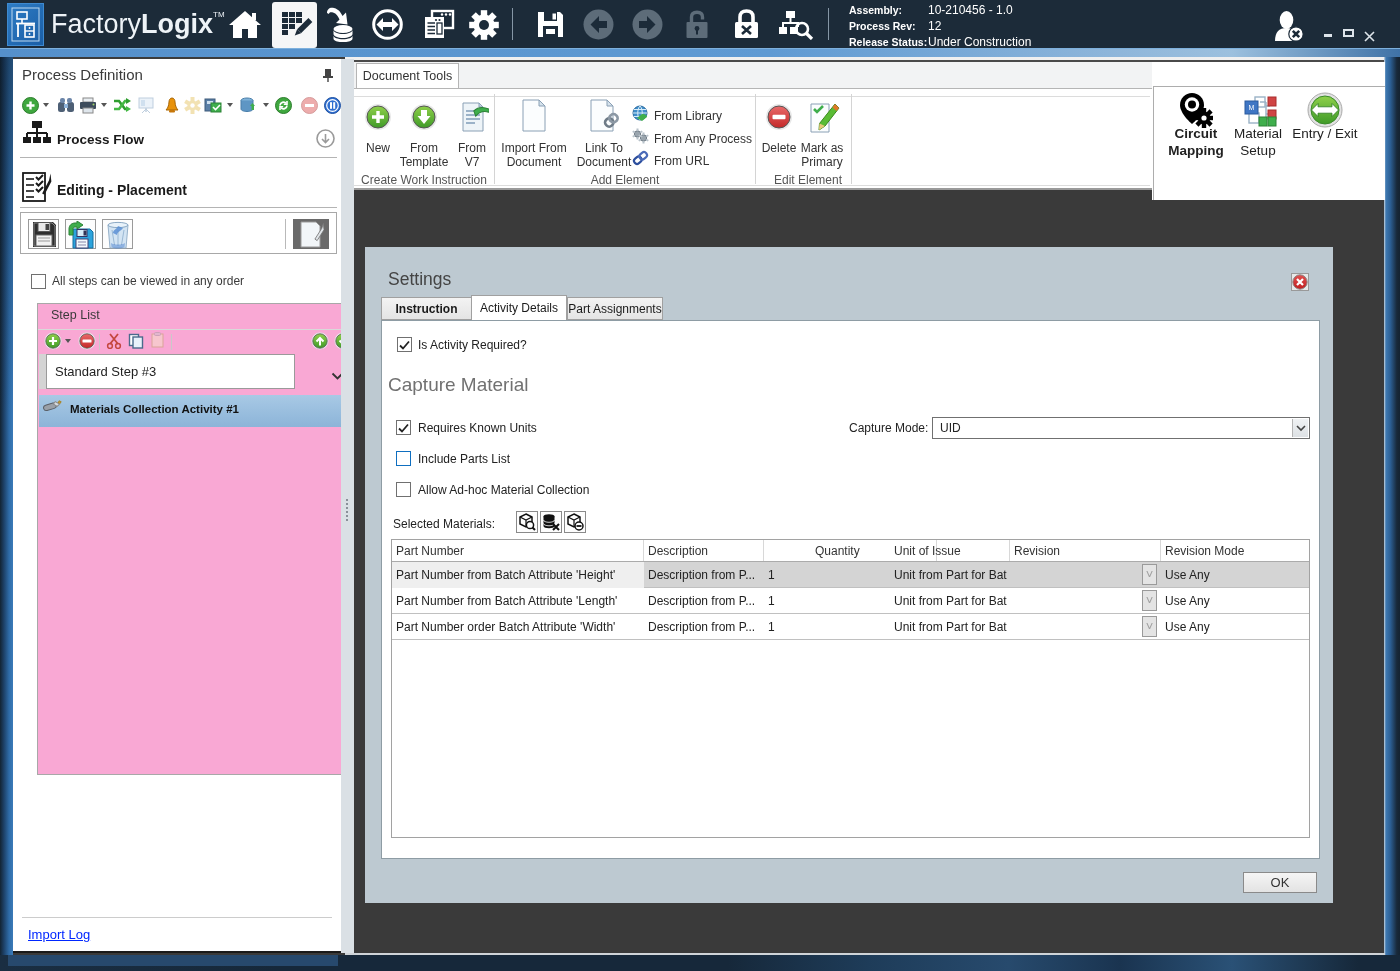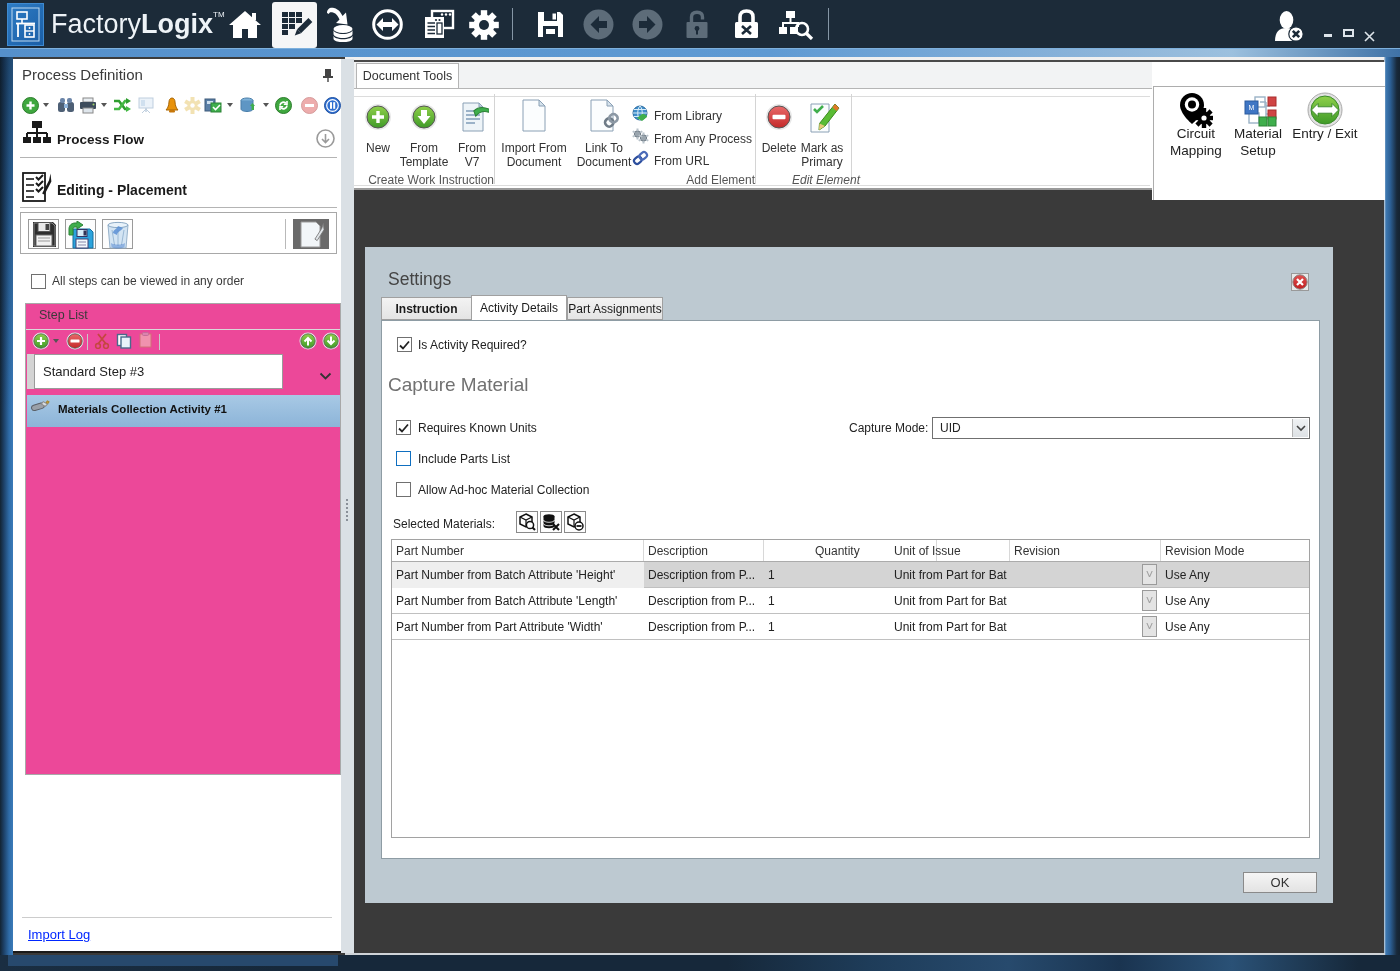--- a/index.html
+++ b/index.html
@@ -40,38 +40,38 @@
 .carr { width:0; height:0; border-left:3.5px solid transparent; border-right:3.5px solid transparent; border-top:4px solid #555; }
 #pflow-txt { left:44px; top:73px; font-size:13.5px; font-weight:700; color:#1a1a1a; }
 #edit-txt { left:44px; top:123px; font-size:14px; font-weight:700; color:#1a1a1a; }
 #toolbox { left:7px; top:153px; width:317px; height:42px; border:1px solid #a8a8a8; background:#fff; }
 .tbtn { position:absolute; top:6px; width:31px; height:30px; border:1px solid #9a9a9a; background:#fdfdfd; }
 #darkbtn { left:272px; top:6px; width:36px; height:30px; background:#6a6a6a; }
 .lsep { position:absolute; left:7px; width:317px; height:1px; background:#b4b4b4; }
 .cb { width:15px; height:15px; background:#fff; border:1px solid #707070; display:inline-block; }
 #cb-all { left:18px; top:215px; }
 #cb-all-lbl { left:39px; top:215px; font-size:12px; color:#3a3a3a; }
-#steplist { left:12px; top:244px; width:316px; height:472px; border:1px solid #a8a8a8; background:#ec4899; }
+#steplist { left:24px; top:244px; width:316px; height:472px; border:1px solid #a8a8a8; background:#f9a8d4; }
 #sl-title { left:13px; top:4px; font-size:12.5px; color:#3a3a3a; }
 #sl-sep { left:0px; top:25px; width:314px; height:1px; background:#d9d9d9; }
 .slsep { top:30px; width:1px; height:16px; background:#c9c9c9; }
 #stepgut { left:1px; top:50px; width:7px; height:35px; background:#d4d4d4; }
 #stepinput { left:8px; top:50px; width:249px; height:35px; border:1px solid #9a9a9a; background:#fff; }
 #stepinput span { position:absolute; left:8px; top:9px; font-size:13px; color:#222; }
 #activerow { left:1px; top:91px; width:313px; height:32px; background:linear-gradient(180deg,#a8c9e5,#8cb4d8); }
 #activerow span { position:absolute; left:31px; top:8px; font-size:11.5px; font-weight:700; color:#111; }
 #illine { left:9px; top:858px; width:310px; height:1px; background:#cccccc; }
 #implog { left:15px; top:868px; font-size:13px; color:#0026ff; text-decoration:underline; }
 
 
 #tabstrip { left:354px; top:62px; width:1031px; height:26px; background:#f2f3f4; }
 #doctab { left:2px; top:1px; width:103px; height:26px; background:#ffffff; border:1px solid #b5b5b5; border-bottom:none; font-size:12.5px; color:#333; text-align:center; line-height:24px; }
 #ribbon { left:354px; top:88px; width:798px; height:102px; background:#ffffff; border-top:1px solid #b5b5b5; border-bottom:2px solid #9a9a9a; }
 .rsep { top:5px; width:1px; height:90px; background:#d4d4d4; }
-.rlbl { top:84px; font-size:12px; color:#555; text-align:right; }
+.rlbl { top:84px; font-size:12px; color:#555; text-align:center; }
 .blbl { top:52px; font-size:12px; color:#333; text-align:center; line-height:14px; }
 .slbl { font-size:12px; color:#333; }
 #rpanel { left:1153px; top:86px; width:232px; height:114px; background:#ffffff; border-left:1px solid #adadad; border-top:1px solid #adadad; }
 .rplbl { top:38px; font-size:13.5px; color:#222; text-align:center; line-height:17px; }
 
 
 #dlg { left:365px; top:247px; width:968px; height:656px; background:#bdc9d1; }
 #dlg-title { left:23px; top:22px; font-size:17.5px; color:#444; }
 #dlg-close { left:926px; top:26px; width:18px; height:18px; background:#e8e8e8; border:1px solid #999; }
 .dtab { top:50px; height:23px; font-size:12px; color:#1a1a1a; text-align:center; background:linear-gradient(180deg,#f3f3f3,#e4e4e4); border:1px solid #a0a0a0; line-height:22px; }
@@ -227,20 +227,25 @@
   <div class="abs tbico" style="left:778px;top:10px;">
     <svg width="36" height="30" viewBox="0 0 36 30">
       <rect x="8" y="1" width="9" height="7" fill="#fff"></rect>
       <path d="M12.5 8 L12.5 13 M5 17 L5 13 L20 13 L20 17" fill="none" stroke="#fff" stroke-width="2"></path>
       <rect x="1" y="17" width="8" height="7" fill="#fff"></rect>
       <rect x="12" y="17" width="8" height="7" fill="#fff"></rect>
       <circle cx="24" cy="19" r="6" fill="none" stroke="#fff" stroke-width="2.6"></circle>
       <line x1="28.5" y1="23.5" x2="34" y2="29" stroke="#fff" stroke-width="3.2"></line>
     </svg>
   </div>
+  <div class="abs" id="info">
+      <div><b>Assembly:</b>10-210456 - 1.0</div>
+      <div><b>Process Rev:</b>12</div>
+      <div><b>Release Status:</b>Under Construction</div>
+    </div>
   <div class="abs tbico" style="left:1274px;top:11px;">
     <svg width="30" height="30" viewBox="0 0 30 30">
       <ellipse cx="12.5" cy="9" rx="6.8" ry="9" fill="#fff"></ellipse>
       <path d="M1 30 Q1 17 12.5 17 Q24 17 24 30 Z" fill="#fff"></path>
       <circle cx="22" cy="23" r="7.2" fill="#fff" stroke="#1b2a38" stroke-width="1.2"></circle>
       <path d="M18.8 19.8 L25.2 26.2 M25.2 19.8 L18.8 26.2" stroke="#1b2a38" stroke-width="2.6"></path>
     </svg>
   </div>
   <div class="abs" style="left:1324px;top:34px;width:8px;height:3px;background:#dde4ea;"></div>
   <div class="abs" id="wbtn2" style="left:1343px;top:29px;width:11px;height:8px;border:2px solid #dde4ea;"></div>
@@ -606,21 +611,21 @@
         <path d="M2 2 L20 2 L20 30 L2 30 Z" fill="#fbfdfe" stroke="#8aa0b5"></path>
         <path d="M5 7 l3 3 L14 4" fill="none" stroke="#3fae4c" stroke-width="2.6"></path>
         <path d="M26 2 L30 6 L16 24 L10 28 L10.5 21.5 Z" fill="#5abc34" stroke="#3c8a1e"></path>
         <path d="M10.5 21.5 L16 24 L10 28 Z" fill="#e8c87a"></path>
         <path d="M26 2 L30 6 L27.5 9 L23.5 5.5 Z" fill="#e07828"></path>
       </svg></div>
   <div class="abs blbl" style="left:435px;width:66px;">Mark as<br>Primary</div>
   <div class="abs rsep" style="left:497px;"></div>
   <div class="abs rlbl" style="left:0px;width:140px;">Create Work Instruction</div>
   <div class="abs rlbl" style="left:141px;width:260px;">Add Element</div>
-  <div class="abs rlbl" style="left:402px;width:104px;font-style:italic;">Edit Element</div>
+  <div class="abs rlbl" style="left:402px;width:104px;">Edit Element</div>
 </div>
 <div class="abs" id="rpanel">
   <div class="abs" style="left:26px;top:6px;"><svg width="33" height="36" viewBox="0 0 33 36">
         <path d="M12 0 C18.6 0 24 5.4 24 12 C24 21 12 31 12 31 C12 31 0 21 0 12 C0 5.4 5.4 0 12 0 Z" fill="#000"></path>
         <circle cx="12" cy="11.5" r="7.2" fill="#fff"></circle>
         <circle cx="12" cy="11.5" r="4" fill="#000"></circle>
         <g fill="#000" transform="translate(24 25)">
           <g id="g4">
             <rect x="-2.2" y="-10" width="4.4" height="5"></rect>
           </g>
@@ -628,21 +633,21 @@
           <use href="#g4" transform="rotate(90)"></use>
           <use href="#g4" transform="rotate(135)"></use>
           <use href="#g4" transform="rotate(180)"></use>
           <use href="#g4" transform="rotate(225)"></use>
           <use href="#g4" transform="rotate(270)"></use>
           <use href="#g4" transform="rotate(315)"></use>
           <circle r="6.4"></circle>
           <circle r="2.6" fill="#fff"></circle>
         </g>
       </svg></div>
-  <div class="abs rplbl" style="left:0px;width:84px;">Circuit<br>Mapping</div>
+  <div class="abs rplbl" style="left:0px;width:84px;font-weight:bold;">Circuit<br>Mapping</div>
   <div class="abs" style="left:89px;top:8px;"><svg width="34" height="33" viewBox="0 0 34 33">
         <rect x="12" y="2" width="10" height="10" fill="none" stroke="#9ab2c6" stroke-width="1.4"></rect>
         <rect x="6" y="18" width="10" height="10" fill="none" stroke="#9ab2c6" stroke-width="1.4"></rect>
         <path d="M17 7 h6 M23 7 V26 M23 11 h4 M23 19 h4 M23 26 h-5" stroke="#9ab2c6" stroke-width="1.4" fill="none"></path>
         <rect x="2" y="6" width="13" height="13" fill="#3f76c4" stroke="#2a5a9e"></rect>
         <text x="8.5" y="15" font-size="7" fill="#fff" text-anchor="middle" font-family="Liberation Sans">M</text>
         <rect x="25" y="2" width="8" height="9" fill="#d04444" stroke="#a82c2c"></rect>
         <rect x="25" y="15" width="8" height="9" fill="#d04444" stroke="#a82c2c"></rect>
         <rect x="16" y="22" width="8" height="9" fill="#3fae4c" stroke="#2c8236"></rect>
         <rect x="25" y="22" width="8" height="9" fill="#3fae4c" stroke="#2c8236"></rect>
@@ -745,21 +750,21 @@
       </div>
       <div class="trow" style="top:48px;">
         <div class="td" style="left:0;width:252px;">Part Number from Batch Attribute 'Length'</div>
         <div class="td" style="left:252px;width:120px;">Description from P...</div>
         <div class="td" style="left:372px;width:126px;">1</div>
         <div class="td" style="left:498px;width:120px;">Unit from Part for Bat</div>
         <div class="chv2" style="left:750px;">˅</div>
         <div class="td" style="left:769px;width:148px;">Use Any</div>
       </div>
       <div class="trow" style="top:74px;">
-        <div class="td" style="left:0;width:252px;">Part Number from Part Attribute 'Width'</div>
+        <div class="td" style="left:0;width:252px;">Part Number order Batch Attribute 'Width'</div>
         <div class="td" style="left:252px;width:120px;">Description from P...</div>
         <div class="td" style="left:372px;width:126px;">1</div>
         <div class="td" style="left:498px;width:120px;">Unit from Part for Bat</div>
         <div class="chv2" style="left:750px;">˅</div>
         <div class="td" style="left:769px;width:148px;">Use Any</div>
       </div>
     </div>
   </div>
   <div class="abs" id="okbtn">OK</div>
 </div>

